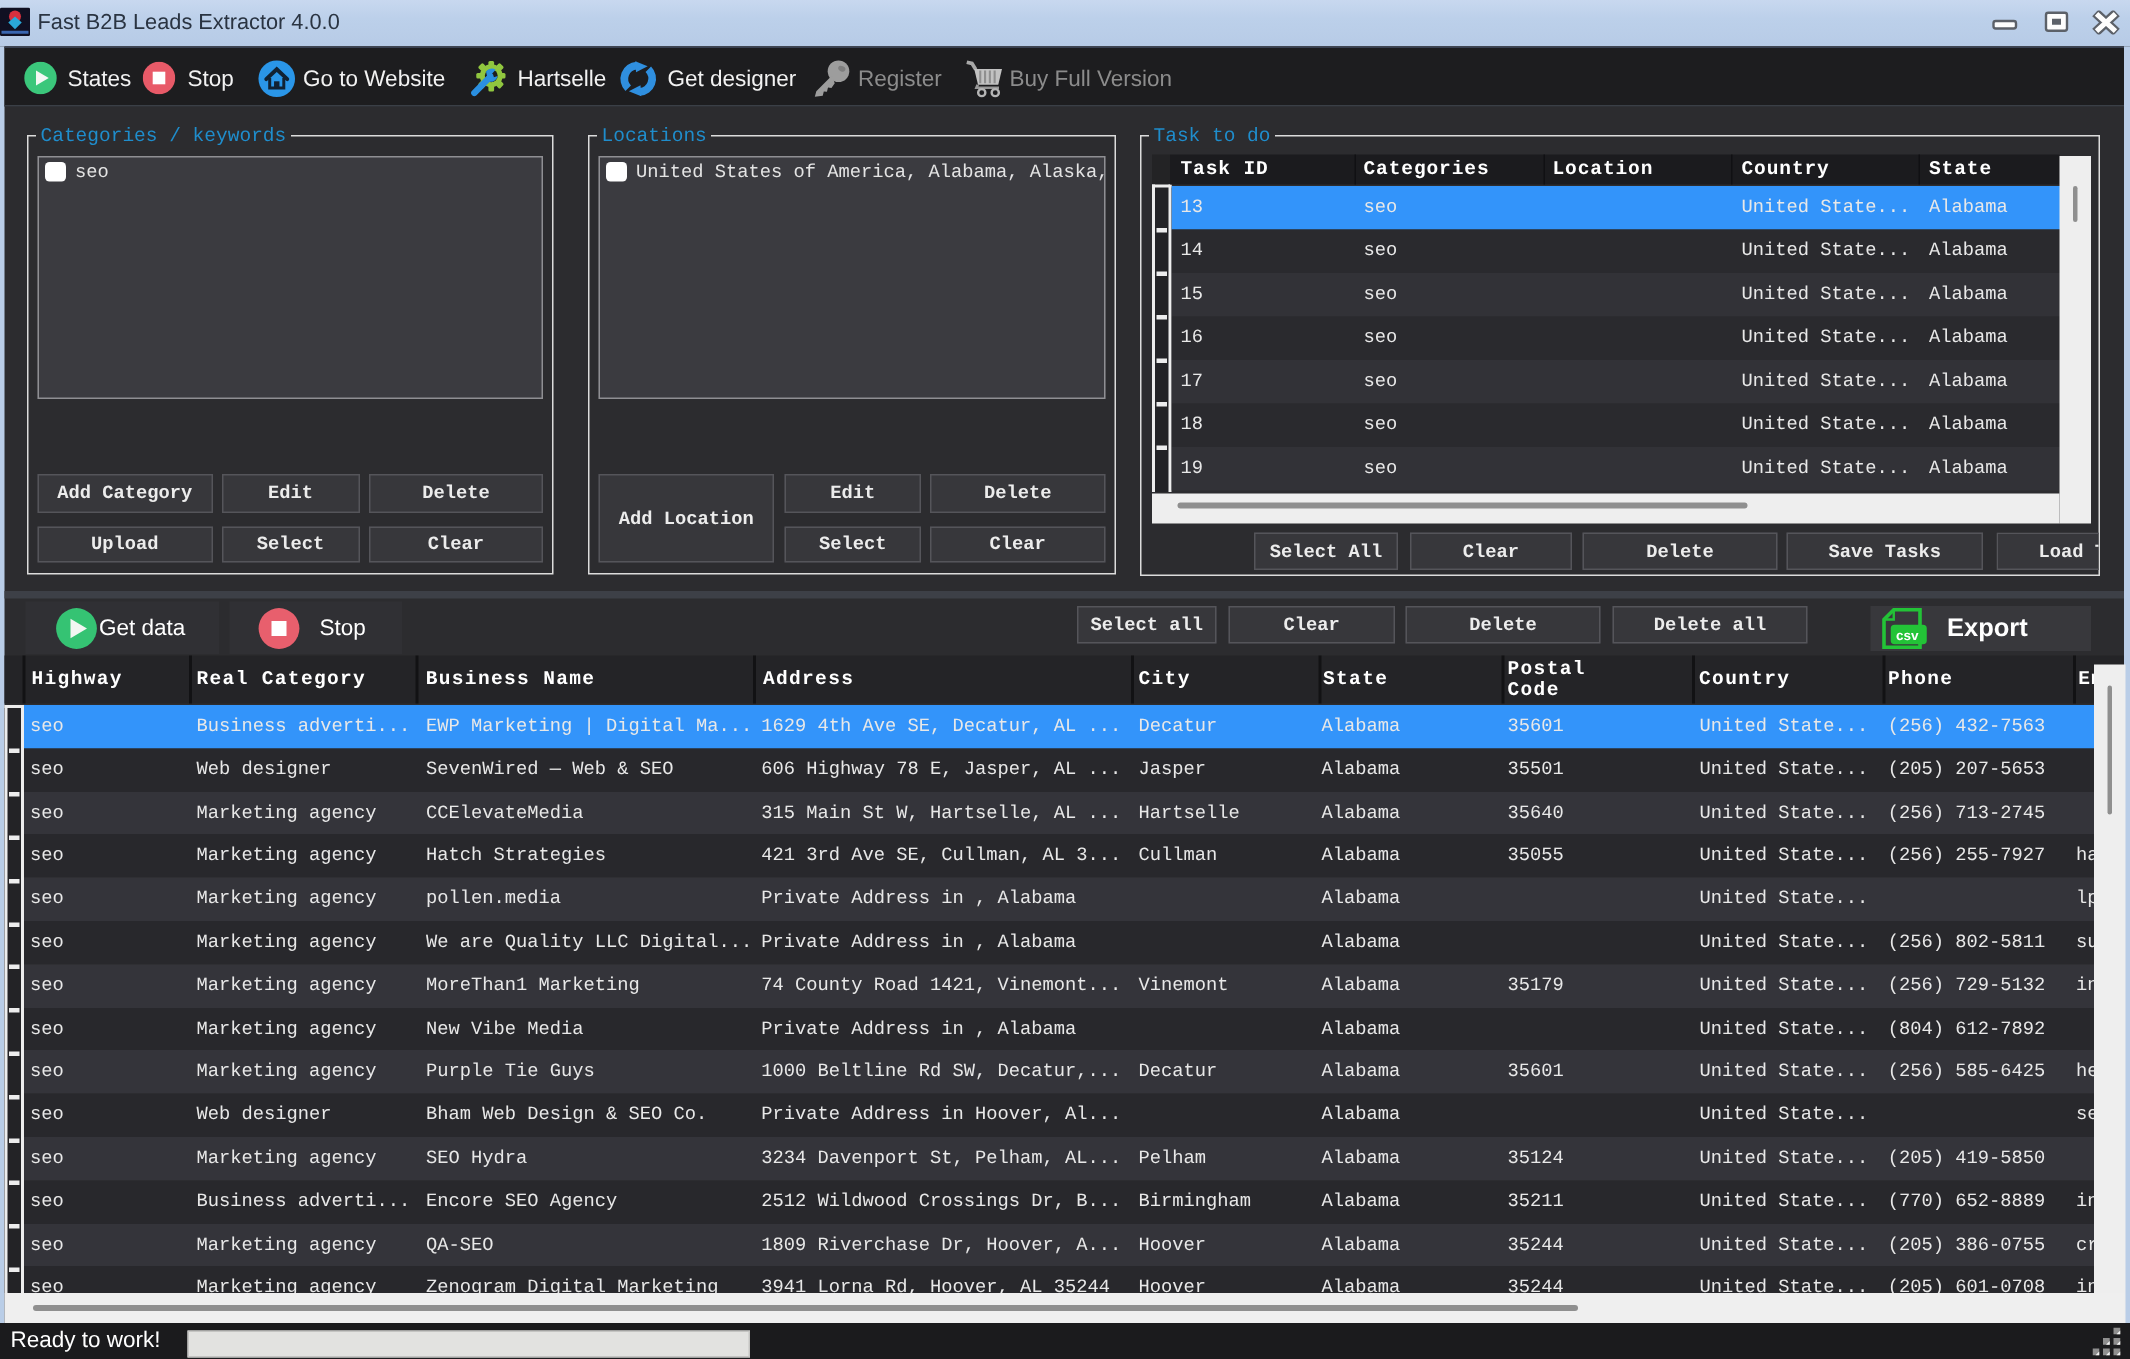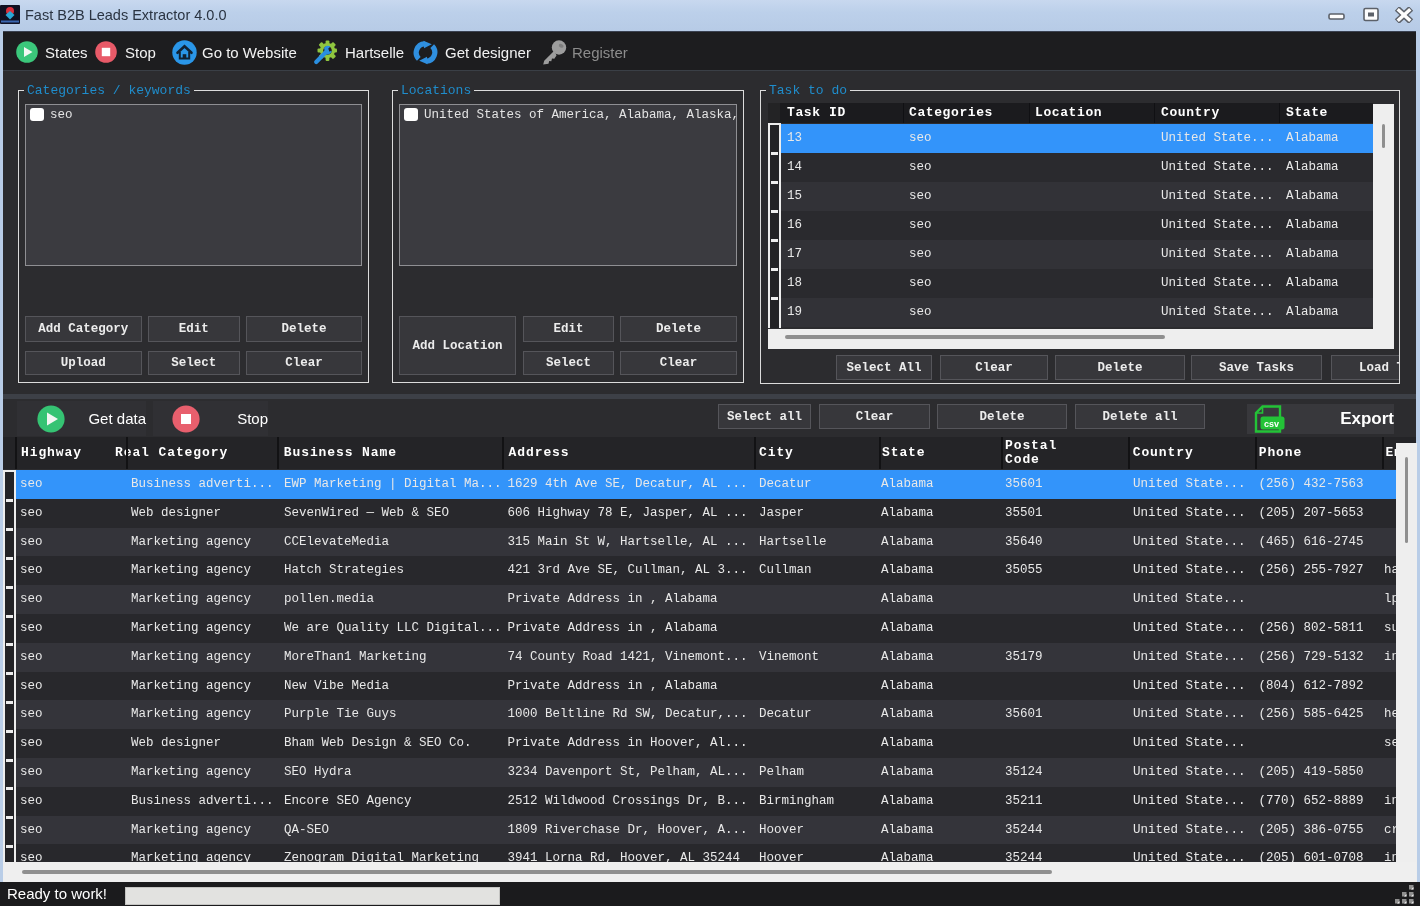--- a/index.html
+++ b/index.html
@@ -45,21 +45,21 @@
 .tsep { position:absolute; top:0; width:1px; height:20px; background:#101013; }
 .trow { position:absolute; left:0; width:593px; height:29px; }
 .tcol { position:absolute; font-size:12.5px; color:#e8e8e8; white-space:pre; line-height:29px; }
 .tdash { position:absolute; left:0.5px; width:7.5px; height:3px; background:#ededed; }
 
 .strack { position:absolute; background:#eeeeee; }
 .sthumb { position:absolute; background:#8f8f8f; border-radius:2px; }
 
 #midline { left:3px; top:394px; width:1413px; height:4.5px; background:#3d4047; }
 .bigbtn { position:absolute; background:#303034; display:flex; align-items:center;
-  font-family:"Liberation Sans", sans-serif; font-size:15px; color:#fff;justify-content:space-between; }
+  font-family:"Liberation Sans", sans-serif; font-size:15px; color:#fff; }
 
 #ghdr { left:3px; top:437px; width:1413px; height:32px; background:#242427; color:#fff;
   font-weight:bold; font-size:13px; letter-spacing:0.9px; }
 .ghsep { position:absolute; top:0; width:1.5px; height:32px; background:#121214; }
 .ghtxt { position:absolute; top:8px; }
 #grows { left:15px; top:470px; width:1381px; height:392px; overflow:hidden; }
 .grow { position:absolute; left:0; width:1381px; height:28.8px; }
 #gridhdrcol { left:3px; top:470px; width:12.5px; height:392px; background:#232326;
   border-left:2px solid #ededed; border-right:2px solid #ededed; border-top:2px solid #ededed; }
 .rdash { position:absolute; left:0.5px; width:7.5px; height:3px; background:#ededed; }
@@ -146,20 +146,31 @@
       <span style="margin-left:7px">Get designer</span>
     </div>
   <div class="titem dis" style="left:537px">
       <svg width="27" height="27" viewBox="0 0 27 27">
         <circle cx="19" cy="8.5" r="7.2" fill="#9d9d9d"></circle>
         <ellipse cx="21.2" cy="6.8" rx="2.5" ry="1.8" fill="#7e7e7e" transform="rotate(25 21.2 6.8)"></ellipse>
         <path d="M14.5 11.5 L4.2 21.8 L3.2 25.5 L8.5 24.8 L9.2 22 L11.3 22.2 L12 19.4 L14.3 19.7 L16.5 16.5 Z" fill="#9d9d9d"></path>
       </svg>
       <span style="margin-left:5px">Register</span>
     </div>
+  <div class="titem dis" style="left:640px">
+      <svg width="26" height="26" viewBox="0 0 26 26">
+        <path d="M1.5 2.5 l3.5 0.8 l2.5 4" stroke="#a8a8a8" stroke-width="2.4" fill="none"></path>
+        <path d="M6.5 7 H25 L22.5 17.5 H9 Z" fill="#c2c2c2"></path>
+        <path d="M10.5 8 v8.5 M13.7 8 v8.5 M16.9 8 v8.5 M20.1 8 v8.5" stroke="#8f8f8f" stroke-width="1.4"></path>
+        <path d="M8.8 17.5 L8 19.5 H23" stroke="#989898" stroke-width="1.8" fill="none"></path>
+        <circle cx="11.5" cy="22.8" r="2.4" fill="none" stroke="#b5b5b5" stroke-width="1.6"></circle>
+        <circle cx="20.5" cy="22.8" r="2.4" fill="none" stroke="#b5b5b5" stroke-width="1.6"></circle>
+      </svg>
+      <span style="margin-left:4px">Buy Full Version</span>
+    </div>
 </div>
 
 <div id="gbox1" class="abs gbox">
     <div class="glabel">Categories / keywords</div>
   </div>
 <div id="list1" class="abs listbox"></div>
 <div class="cbx abs" style="left:29.5px;top:107.5px"></div>
 <div class="ltext abs" style="left:50px;top:108px">seo</div>
 <div class="btn" style="left:25px;top:316px;width:116.5px;height:26px">Add Category</div>
 <div class="btn" style="left:148px;top:316px;width:91.5px;height:26px">Edit</div>
@@ -277,21 +288,21 @@
     <path d="M8.5 1.5 h17.5 v25 h-24 v-18.5 z" fill="none" stroke="#23c337" stroke-width="2.4"></path>
     <path d="M8.5 1.5 v6.5 h-6.5" fill="none" stroke="#23c337" stroke-width="1.6"></path>
     <rect x="6.5" y="11.5" width="24" height="13" rx="2.5" fill="#23c337"></rect>
     <text x="10" y="21.5" font-family="Liberation Sans, sans-serif" font-size="9" font-weight="bold" fill="#fff">csv</text>
   </svg>
   <span style="margin-left:6px;font-weight:bold;font-size:17px">Export</span>
 </div>
 
 <div id="ghdr" class="abs">
   <span class="ghtxt" style="left:18px">Highway</span>
-  <span class="ghtxt" style="left:112px">Real Category</span>
+  <span class="ghtxt" style="left:128px">Real Category</span>
   <span class="ghtxt" style="left:280.8px">Business Name</span>
   <span class="ghtxt" style="left:505.6px">Address</span>
   <span class="ghtxt" style="left:756px">City</span>
   <span class="ghtxt" style="left:879px">State</span>
   <span class="ghtxt" style="left:1002px;top:2px;line-height:14px">Postal<br>Code</span>
   <span class="ghtxt" style="left:1129.7px">Country</span>
   <span class="ghtxt" style="left:1255.7px">Phone</span>
   <span class="ghtxt" style="left:1382.5px">Ema</span>
   <span class="ghsep" style="left:12px"></span>
   <span class="ghsep" style="left:123px"></span>
@@ -441,21 +452,21 @@
 74 County Road 1421, Vinemont...
 Private Address in , Alabama
 1000 Beltline Rd SW, Decatur,...
 Private Address in Hoover, Al...
 3234 Davenport St, Pelham, AL...
 2512 Wildwood Crossings Dr, B...
 1809 Riverchase Dr, Hoover, A...
 3941 Lorna Rd, Hoover, AL 35244</div>
     <div class="gcol" style="left: 1243.5px; top: 0px;">(256) 432-7563
 (205) 207-5653
-(465) 616-2745
+(256) 713-2745
 (256) 255-7927
 
 (256) 802-5811
 (256) 729-5132
 (804) 612-7892
 (256) 585-6425
 
 (205) 419-5850
 (770) 652-8889
 (205) 386-0755

